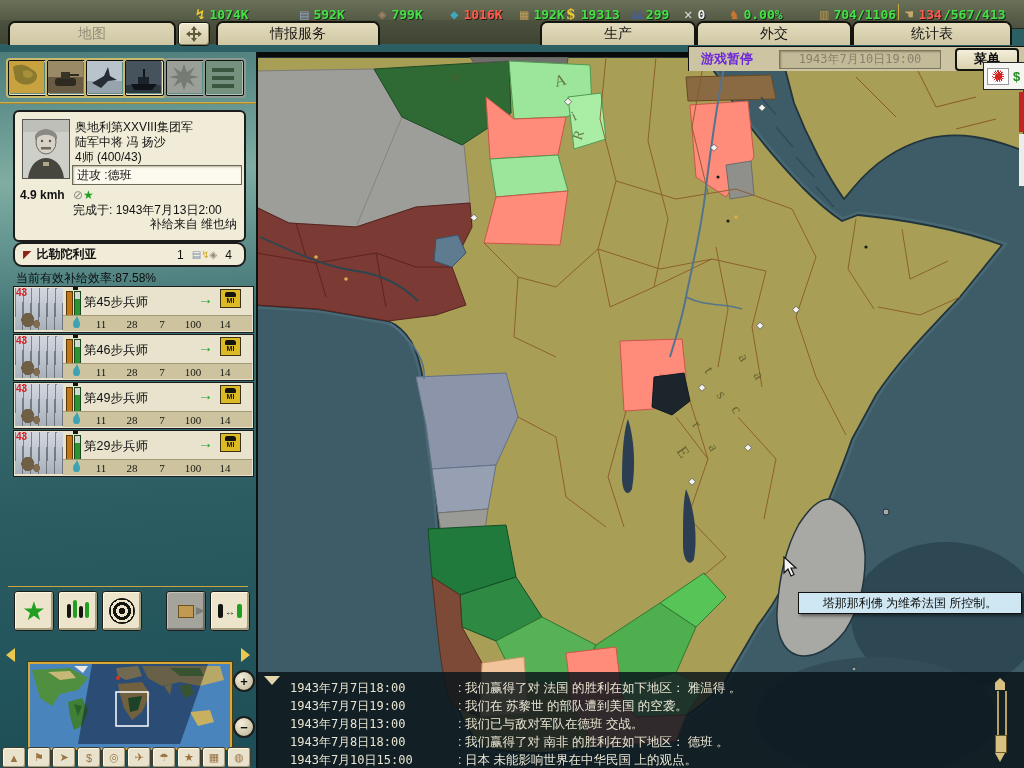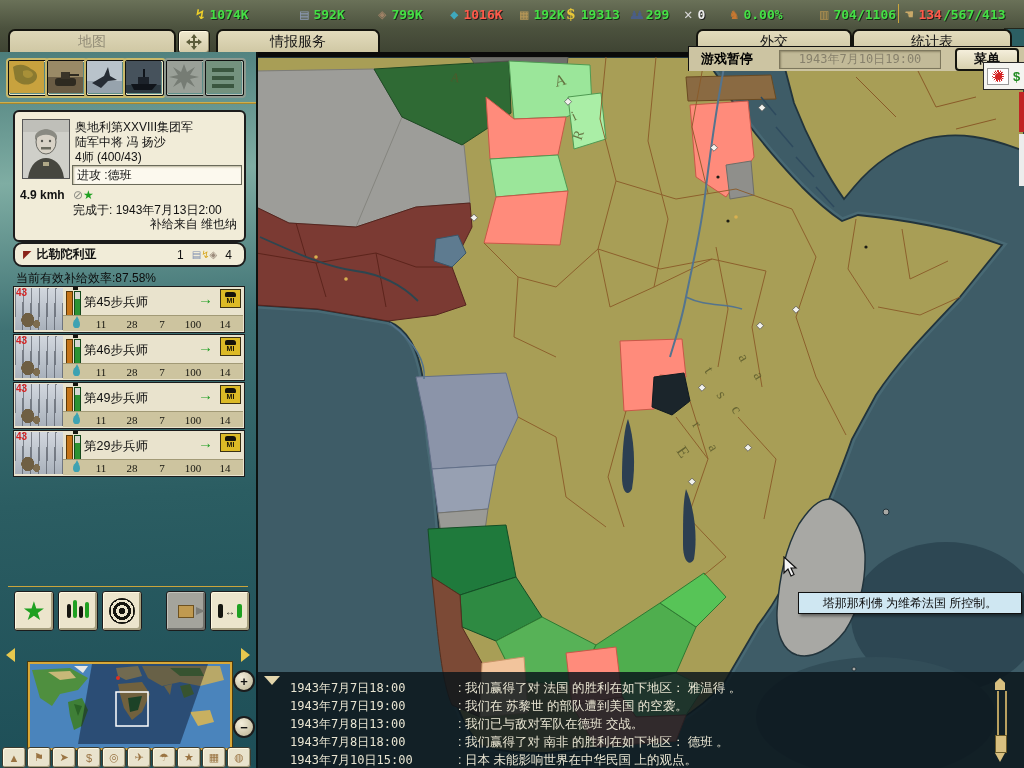--- a/index.html
+++ b/index.html
@@ -13,35 +13,35 @@
     background:linear-gradient(#6a7158,#4c523e);border-bottom:1px solid #23261c;}
   .res{position:absolute;top:3px;height:22px;display:flex;align-items:center;gap:5px;
        font-family:"DejaVu Sans Mono",monospace;font-size:13px;font-weight:bold;}
   .res .ic{font-size:14px;line-height:14px;}
   .v-green{color:#45e045;text-shadow:1px 1px 0 #1a2a1a;}
   .v-red{color:#ff5a4a;text-shadow:1px 1px 0 #2a1a1a;}
   .v-white{color:#ececec;text-shadow:1px 1px 0 #222;}
   #res-divider{left:898px;top:4px;width:1px;height:19px;background:#caa53c;}
 
   
-  #tabrow{left:0;top:28px;width:1004px;height:24px;background:linear-gradient(#4c523e,#3f4433);}
+  #tabrow{left:0;top:20px;width:1004px;height:24px;background:linear-gradient(#4c523e,#3f4433);}
   .tab{position:absolute;top:1px;height:22px;background:linear-gradient(#e3dcbd,#cfc7a3);
        border:2px solid #15150f;border-bottom:none;border-radius:7px 7px 0 0;
        display:flex;align-items:center;justify-content:center;
        font-size:14px;color:#161616;cursor:pointer;}
   .tab.active{color:#938d78;background:linear-gradient(#ded7b8,#cfc7a3);}
   #move-btn{position:absolute;top:2px;left:178px;width:30px;height:22px;
        background:linear-gradient(#efe8cf,#d2caa6);border:1px solid #15150f;border-radius:4px;
        display:flex;align-items:center;justify-content:center;
        box-shadow:inset 1px 1px 0 #fff8e0, inset -1px -1px 0 #8d8668;}
 
   
   #statusstrip{left:688px;top:46px;width:336px;height:24px;background:#ccc4a2;
      border-top:1px solid #111;border-left:1px solid #111;display:flex;align-items:center;}
-  #pause-label{margin-left:12px;font-size:13px;font-weight:bold;color:#000000;width:78px;}
+  #pause-label{margin-left:12px;font-size:13px;font-weight:bold;color:#6d28d9;width:78px;}
   #date-box{width:160px;height:17px;background:#c2ba98;border:1px solid #7d775d;
      box-shadow:inset 1px 1px 2px #8d8668;color:#87816c;font-size:12px;
      font-family:"DejaVu Sans Mono",monospace;display:flex;align-items:center;justify-content:center;}
   #menu-btn{margin-left:14px;width:60px;height:19px;background:linear-gradient(#f4eedb,#d8d1ae);
      border:2px solid #15150f;border-radius:4px;font-size:13px;font-weight:bold;color:#111;
      display:flex;align-items:center;justify-content:center;cursor:pointer;}
 
   
   #leftpanel{left:0;top:52px;width:256px;height:716px;
      background:linear-gradient(176deg,#4c7d7b 0%,#7fada3 18%,#3f7274 38%,#2b5d62 62%,#1d4e57 100%);
@@ -63,21 +63,21 @@
   #completion-line{left:58px;top:90px;}
   #supply-line{left:0px;top:104px;width:222px;text-align:right;}
 
   #supplybar{left:13px;top:190px;width:229px;height:21px;background:#f1ecd8;
      border:2px solid #1c1c1c;border-radius:9px;display:flex;align-items:center;
      font-size:12px;color:#111;cursor:pointer;}
   #efficiency-label{left:16px;top:218px;font-size:12px;color:#0c0c0c;font-weight:normal;}
 
   
   .divrow{position:absolute;left:13px;width:230px;height:45px;background:#e9e3cd;
-     border:1px solid #1c1c1c;cursor:pointer;}
+     border:1px solid #1c1c1c;cursor:pointer;padding-left:9px;}
   .divphoto{position:absolute;left:1px;top:1px;width:48px;height:42px;
      background:linear-gradient(#d2d7de 0%,#bcc3cc 55%,#a9b1bb 100%);overflow:hidden;}
   .divphoto:before{content:"";position:absolute;inset:0;
      background:repeating-linear-gradient(92deg,rgba(45,50,60,.5) 0 1.5px,transparent 1.5px 8px);}
   .divphoto:after{content:"";position:absolute;left:4px;top:20px;width:22px;height:20px;
      background:radial-gradient(ellipse 11px 12px at 40% 60%,#6f5f43 0 58%,transparent 60%),
                 radial-gradient(ellipse 6px 7px at 80% 80%,#7d6c4e 0 58%,transparent 60%);}
   .divyear{position:absolute;left:2px;top:0px;font-size:10px;font-weight:bold;color:#d42424;z-index:3;}
   .bar-org{position:absolute;left:52px;top:4px;width:5px;height:30px;background:#c67418;border:1px solid #5a3808;}
   .bar-str{position:absolute;left:60px;top:4px;width:5px;height:30px;background:#2c9232;border:1px solid #14481a;}
@@ -222,20 +222,23 @@
       <span>地图</span>
     </div>
     <div id="move-btn">
       <svg width="16" height="16" viewBox="0 0 16 16">
         <path d="M8 0 L11 4 L9 4 L9 7 L12 7 L12 5 L16 8 L12 11 L12 9 L9 9 L9 12 L11 12 L8 16 L5 12 L7 12 L7 9 L4 9 L4 11 L0 8 L4 5 L4 7 L7 7 L7 4 L5 4 Z" fill="#5c5c3a"></path>
       </svg>
     </div>
     <div class="tab" style="left:216px;width:160px">
       <span>情报服务</span>
     </div>
+    <div class="tab" style="left:540px;width:152px">
+      <span>生产</span>
+    </div>
     <div class="tab" style="left:696px;width:152px">
       <span>外交</span>
     </div>
     <div class="tab" style="left:852px;width:156px">
       <span>统计表</span>
     </div>
   </div>
 
   <div id="mapwrap" class="abs">
     <svg width="768" height="711" viewBox="0 0 768 711">

